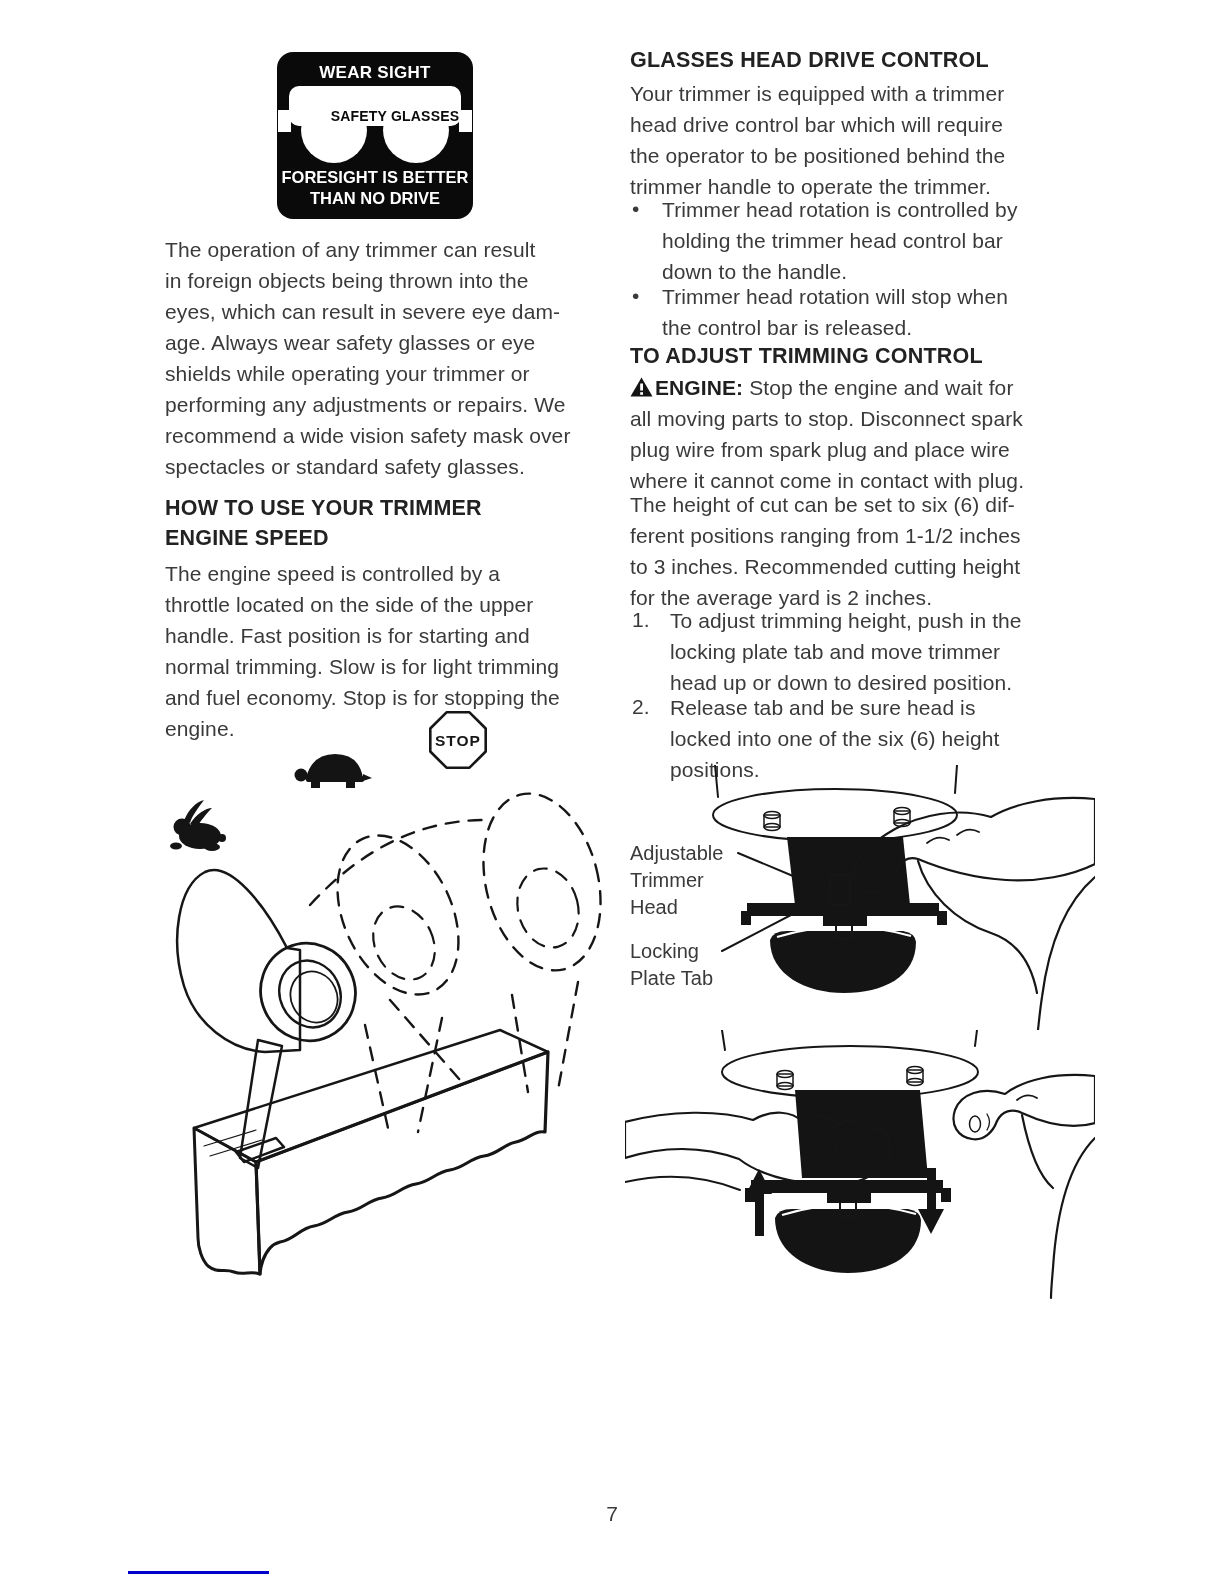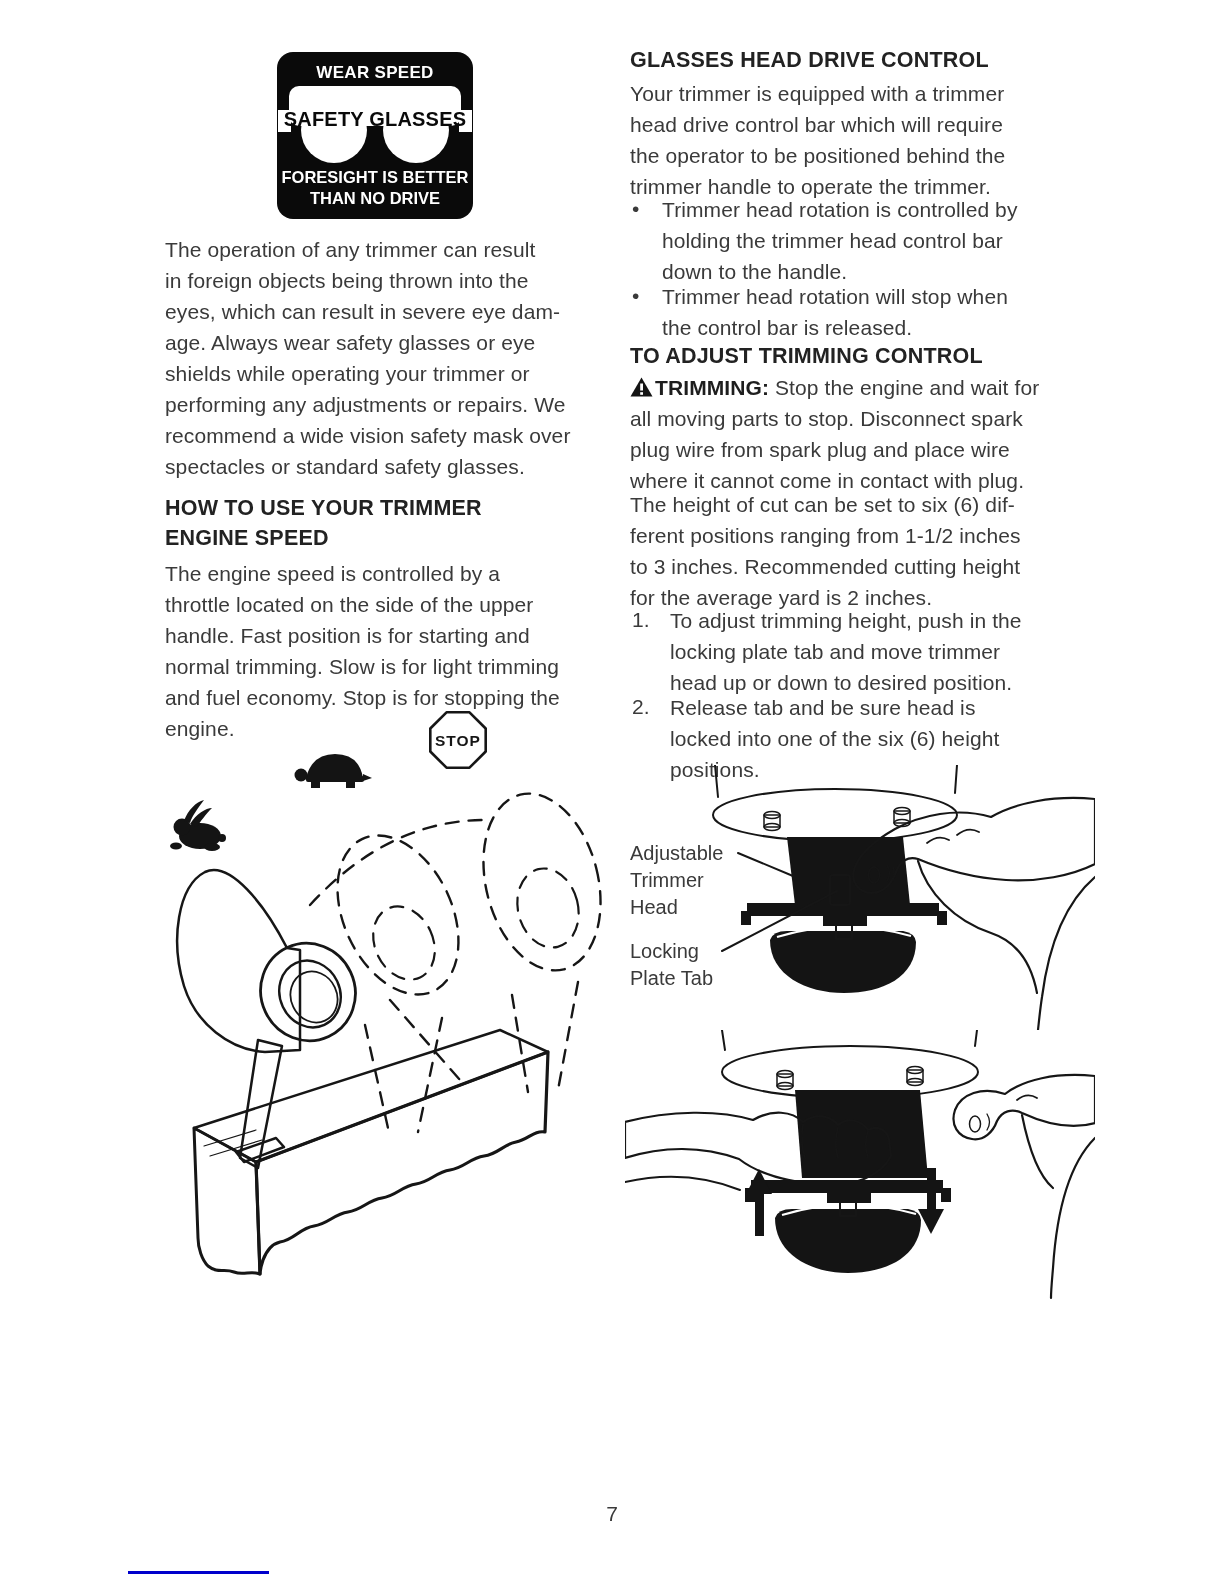--- a/index.html
+++ b/index.html
@@ -20,41 +20,41 @@
   .fig-label {
     position:absolute; font-size:20px; line-height:27px;
     white-space:pre-line; color:#3a3a3a;
   }
   .badge {
     position:absolute; left:277px; top:52px; width:196px; height:167px;
     background:#0a0a0a; border-radius:16px;
   }
   .badge-text { position:absolute; width:100%; text-align:center; color:#fff; font-weight:700; }
   .badge-top { top:11px; font-size:17px; letter-spacing:0.3px; }
-  .badge-glasses-label { top:56px; color:#0a0a0a; font-size:20px; letter-spacing:0.2px; }
+  .badge-glasses-label { top:56px; color:#0a0a0a; font-size:14px; letter-spacing:0.2px;padding-left:20px; }
   .badge-b1 { top:116px; font-size:16.5px; }
   .badge-b2 { top:137px; font-size:16.5px; }
   .bullet-row { position:absolute; display:flex; }
   .bullet-dot { width:30px; font-size:21px; line-height:29px; color:#3a3a3a; flex:none; }
   .step-row { position:absolute; display:flex; }
   .step-num { width:38px; font-size:21px; line-height:29px; color:#3a3a3a; flex:none; }
   .caution-icon { display:inline-block; vertical-align:-2px; margin-right:2px; }
   .caution-b { font-weight:700; color:#1e1e1e; }
   .page-number { position:absolute; left:0; right:0; top:1502px; text-align:center; font-size:21px; color:#3a3a3a; }
   .blue-rule { position:absolute; left:128px; top:1571px; width:141px; height:3px; }
   svg { display:block; }
   .ln { stroke:#161616; fill:none; stroke-linecap:round; stroke-linejoin:round; }
 </style>
 </head>
 <body>
 
 <div class="page">
 
   <div class="badge">
-    <div class="badge-text badge-top">WEAR SPEED</div>
+    <div class="badge-text badge-top">WEAR SIGHT</div>
     <svg class="abs" style="left:0;top:30px" width="196" height="82" viewBox="0 0 196 82">
       <rect x="1" y="28" width="13" height="22" fill="#ffffff"></rect>
       <rect x="182" y="28" width="13" height="22" fill="#ffffff"></rect>
       <rect x="12" y="4" width="172" height="40" rx="10" fill="#ffffff"></rect>
       <circle cx="57" cy="48" r="33" fill="#ffffff"></circle>
       <circle cx="139" cy="48" r="33" fill="#ffffff"></circle>
     </svg>
     <div class="badge-text badge-glasses-label">SAFETY GLASSES</div>
     <div class="badge-text badge-b1">FORESIGHT IS BETTER</div>
     <div class="badge-text badge-b2">THAN NO DRIVE</div>
@@ -151,21 +151,21 @@
       <div class="para" style="position:static">Trimmer head rotation will stop when
 the control bar is released.</div>
     </div>
 
   <div class="heading" style="left:630px;top:344px">TO ADJUST TRIMMING CONTROL</div>
 
   <div class="para" style="left:630px;top:372px;width:480px"><span class="caution-icon"><svg width="23" height="20" viewBox="0 0 23 20">
           <polygon points="11.5,0.5 22.5,19.5 0.5,19.5" fill="#141414"></polygon>
           <rect x="10.2" y="6.5" width="2.8" height="7" fill="#fff"></rect>
           <rect x="10.2" y="15.2" width="2.8" height="2.6" fill="#fff"></rect>
-        </svg></span><span class="caution-b">TRIMMING:</span><span> Stop the engine and wait for
+        </svg></span><span class="caution-b">ENGINE:</span><span> Stop the engine and wait for
 all moving parts to stop. Disconnect spark
 plug wire from spark plug and place wire
 where it cannot come in contact with plug.</span></div>
 
   <div class="para" style="left:630px;top:489px;width:480px">The height of cut can be set to six (6) dif-
 ferent positions ranging from 1-1/2 inches
 to 3 inches. Recommended cutting height
 for the average yard is 2 inches.</div>
 
   <div class="step-row" style="left:632px;top:605px;width:462px">

